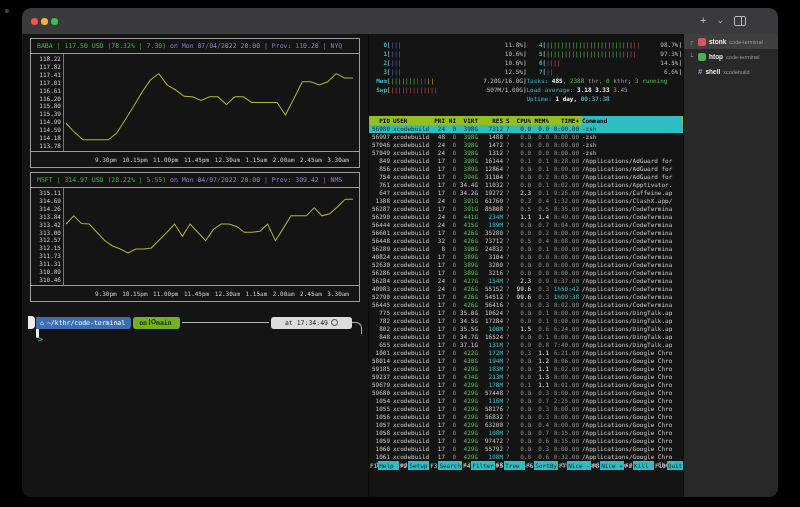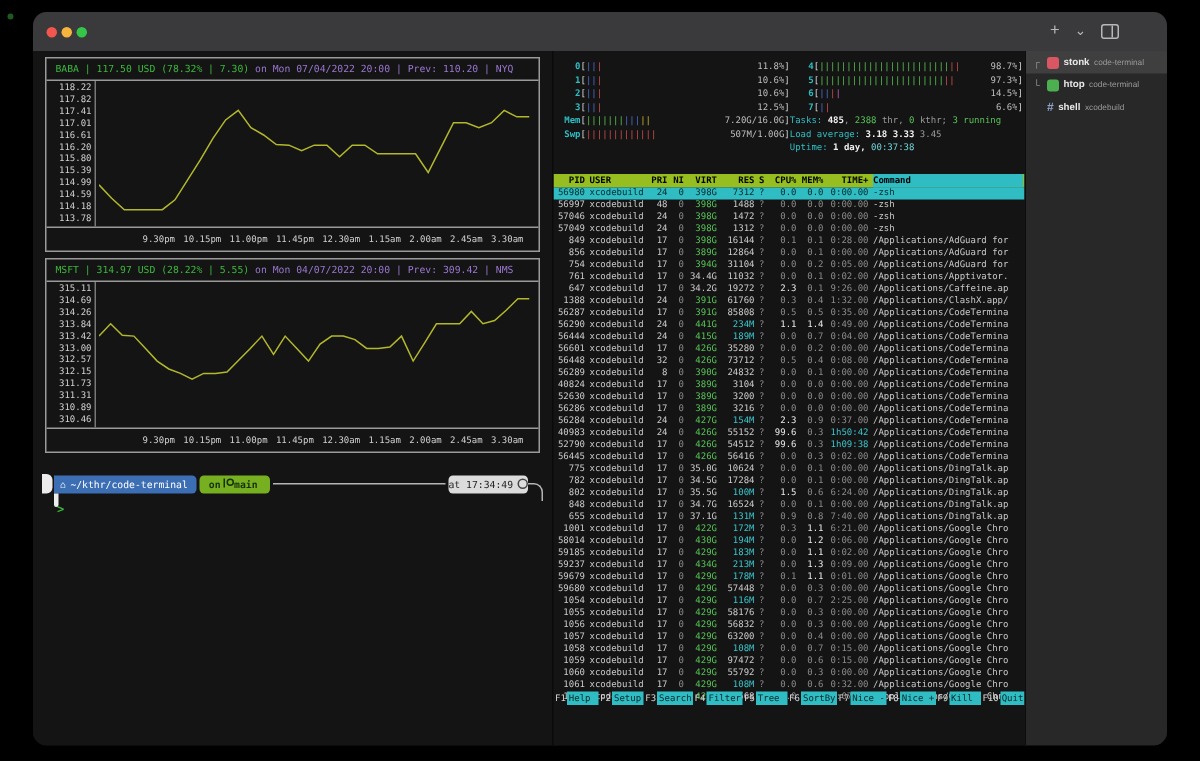--- a/index.html
+++ b/index.html
@@ -43,21 +43,21 @@
   .promptbar{position:relative;margin:14px 6px 0 6px;height:13px;display:flex;align-items:center;}
   .p-capdot{width:7px;height:13px;background:#ececec;border-radius:0 4px 4px 0;margin-right:1px;}
   .p-path{background:#3c6eb4;color:#fff;font-size:6.5px;padding:2px 6px 2px 4px;white-space:nowrap;
           border-radius:0 3px 3px 0;}
   .p-path .fico{margin-right:3px;color:#dce6f5;}
   .p-git{background:#76b021;color:#16310a;font-size:6.5px;padding:2px 8px 2px 6px;margin-left:2px;
          border-radius:3px;white-space:nowrap;font-weight:bold;}
   .gbranch{display:inline-block;width:4px;height:6px;border-left:1px solid #16310a;position:relative;margin:0 2px;}
   .gbranch:after{content:"";position:absolute;right:-2px;top:0;width:3px;height:3px;border:1px solid #16310a;border-radius:50%;}
   .p-line{flex:1;height:0;border-top:1px solid #b5b5b5;margin:0 2px;}
-  .p-time{background:#dcdcdc;color:#222;font-size:6.5px;padding:2px 0;border-radius:3px;white-space:nowrap;display:flex;align-items:center;gap:3px;}
+  .p-time{background:#dcdcdc;color:#222;font-size:6.5px;padding:2px 14px;border-radius:3px;white-space:nowrap;display:flex;align-items:center;gap:3px;}
   .clock-ico{display:inline-block;width:5px;height:5px;border:1px solid #444;border-radius:50%;}
   .p-hook{width:9px;height:11px;border-right:1px solid #b5b5b5;border-top:1px solid #b5b5b5;
           border-top-right-radius:6px;margin-top:10px;}
   .p-stem{position:absolute;left:8px;top:13px;width:3px;height:9px;background:#ececec;border-radius:0 0 2px 2px;}
   .prompt2{margin:6px 0 0 16px;font-size:8px;color:#3cb83c;font-weight:bold;}
 
   
   .pane-htop{position:absolute;left:346px;top:0;width:315px;height:463px;border-left:1px solid #0a0a0a;overflow:hidden;}
   .meters{display:flex;margin:6px 2px 0 2px;font-size:6px;}
   .mcol{width:50%;}

